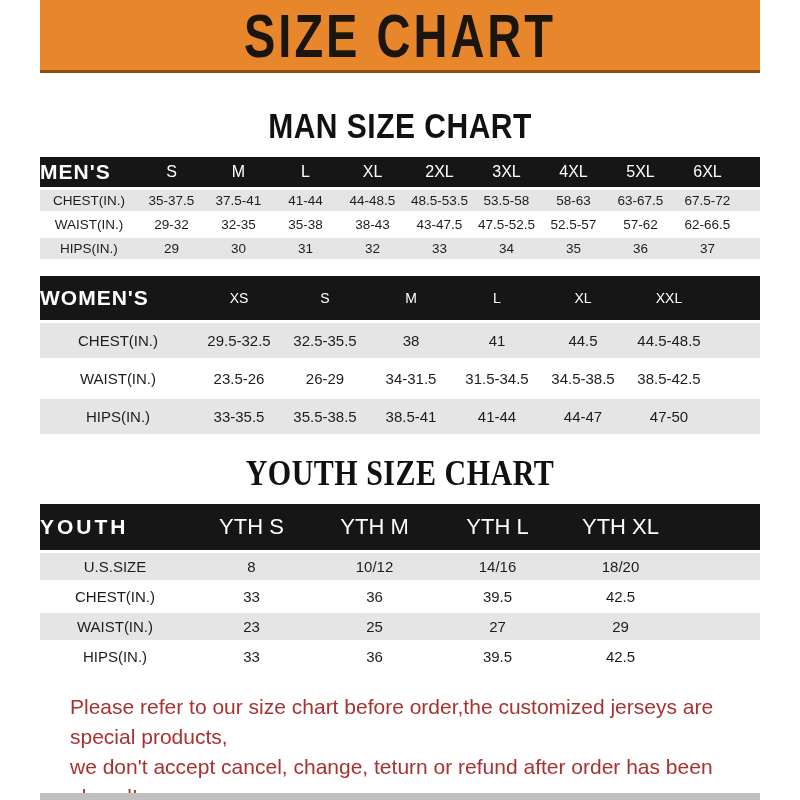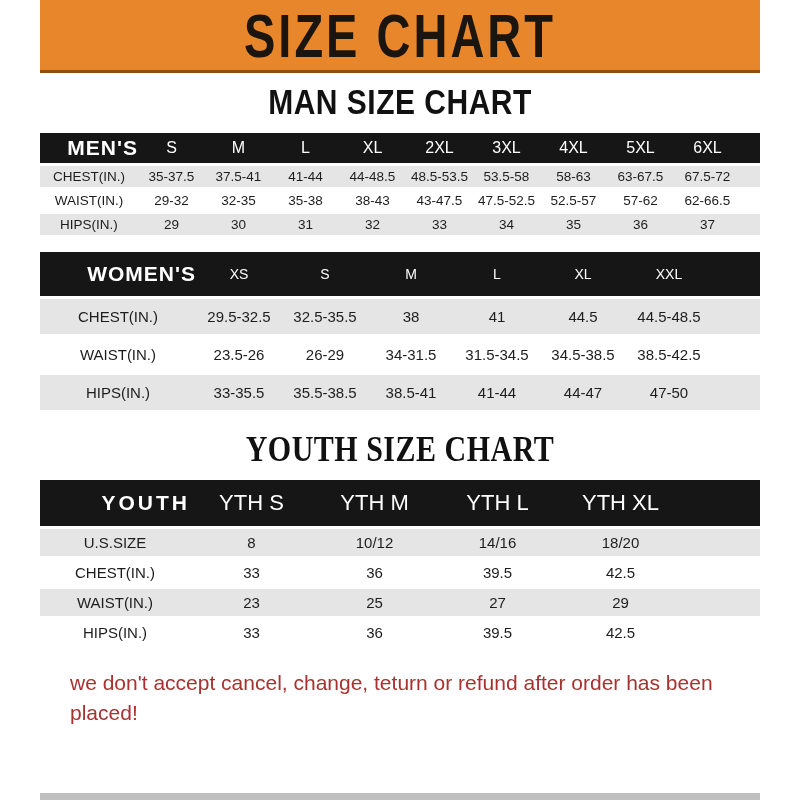--- a/index.html
+++ b/index.html
@@ -31,21 +31,21 @@
   
   .section-heading {
     margin: 0;
     text-align: center;
     font-size: 30px;
     font-weight: 800;
     letter-spacing: 0.5px;
     color: #111;
   }
   .section-heading > span { display:inline-block; transform: scaleY(1.18); }
-  .sec-men   .section-heading { padding-top: 12px; }
+  .sec-men   .section-heading { padding-top: 36px; }
   .sec-women .section-heading { padding-top: 21px; }
   .sec-youth .section-heading { padding-top: 19px; font-family: Liberation Serif, serif; }
 
   
   table.size-table {
     width: 744px;
     margin: 11px auto 0 auto;
     border-collapse: separate;
     border-spacing: 0 3px;
     table-layout: fixed;
@@ -54,21 +54,21 @@
     background: var(--bar-bg, #161616);
     color: #ffffff;
   }
   table.size-table th, table.size-table td {
     padding: 0;
     vertical-align: middle;
     white-space: nowrap;
     overflow: hidden;
   }
   th.group-label {
-    text-align: right;
+    text-align: left;
     padding-left: 12px;
     font-weight: 800;
     font-size: 21px;
     letter-spacing: 1px;
   }
   th.col-head { font-weight: 400; text-align: center; font-size: 16px; }
   tbody tr:nth-child(odd) { background: var(--row-gray, #E5E5E5); }
   tbody tr:nth-child(even){ background: #ffffff; }
   tbody th.row-label { font-weight: 400; text-align: center; color: #1d1d1d; }
   tbody td.value-cell { text-align: center; color: #1d1d1d; }
@@ -311,17 +311,18 @@
             <td class="value-cell">36</td>
             <td class="value-cell">39.5</td>
             <td class="value-cell">42.5</td>
             <td></td>
           </tr>
         </tbody>
       </table>
   </section>
 
   <footer class="notice">
+    <div>Please refer to our size chart before order,the customized jerseys are special products,</div>
     <div>we don't accept cancel, change, teturn or refund after order has been placed!</div>
   </footer>
 
   <div class="bottom-strip"></div>
 </div>
 
 </body></html>

